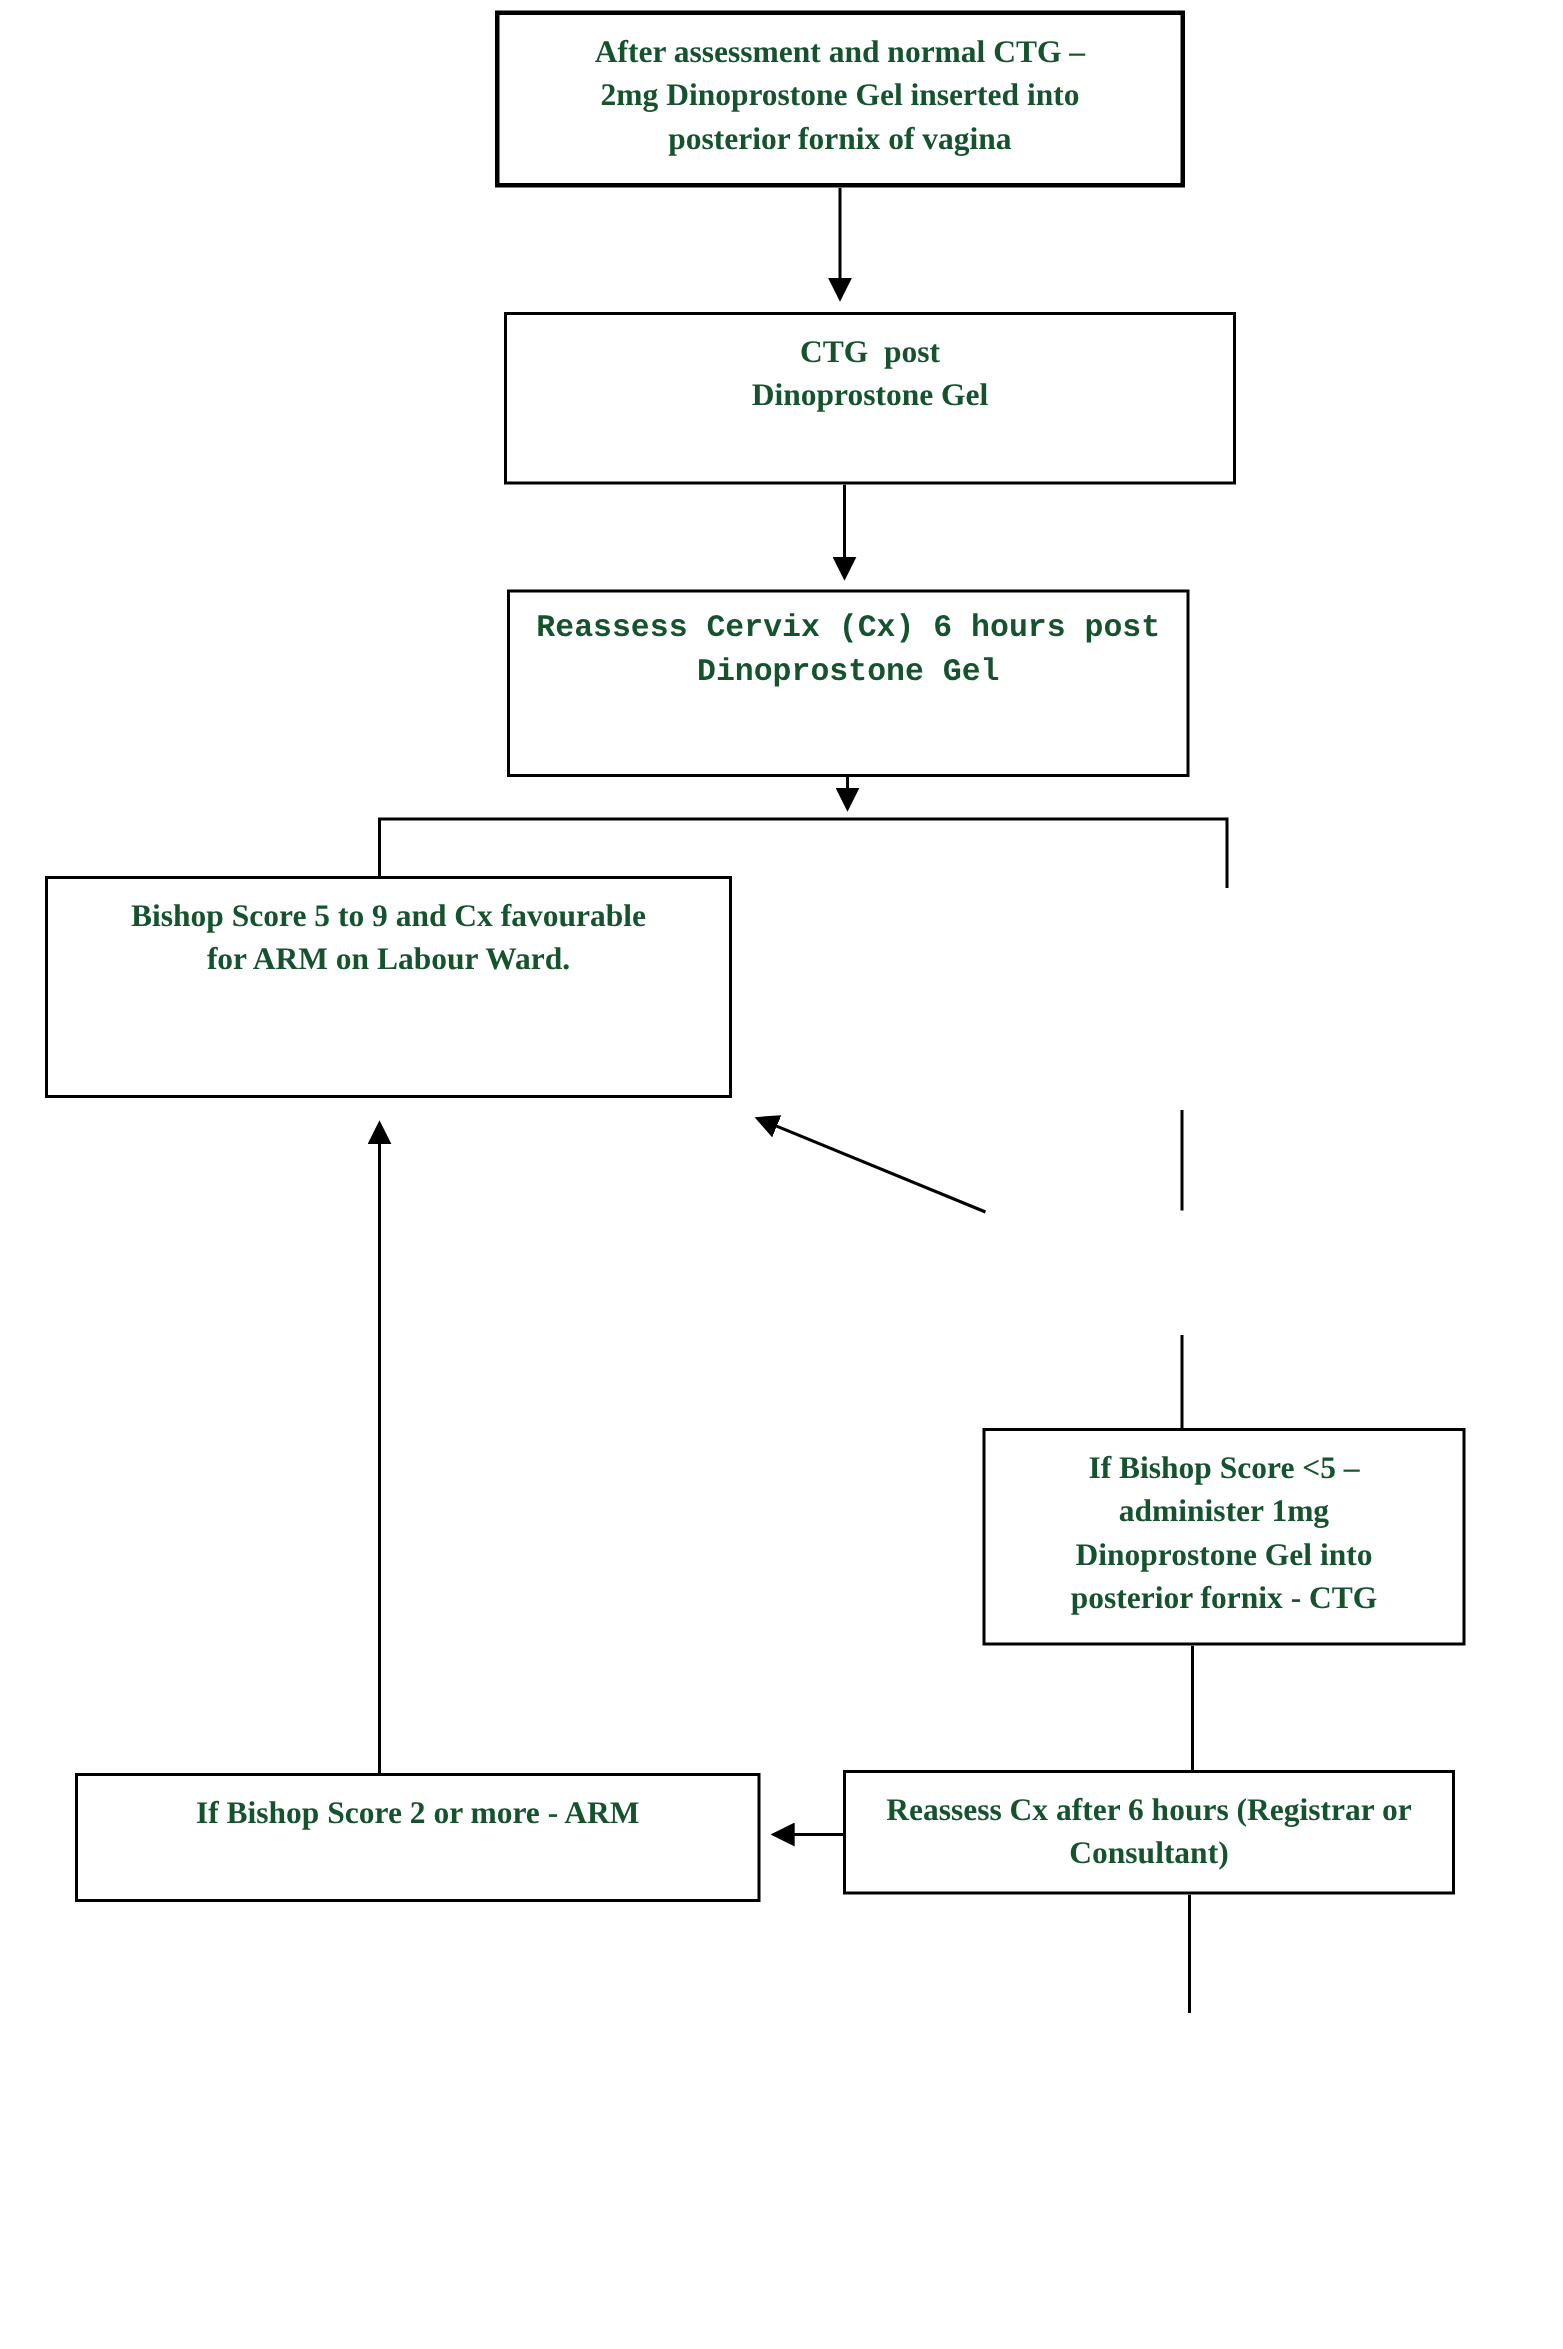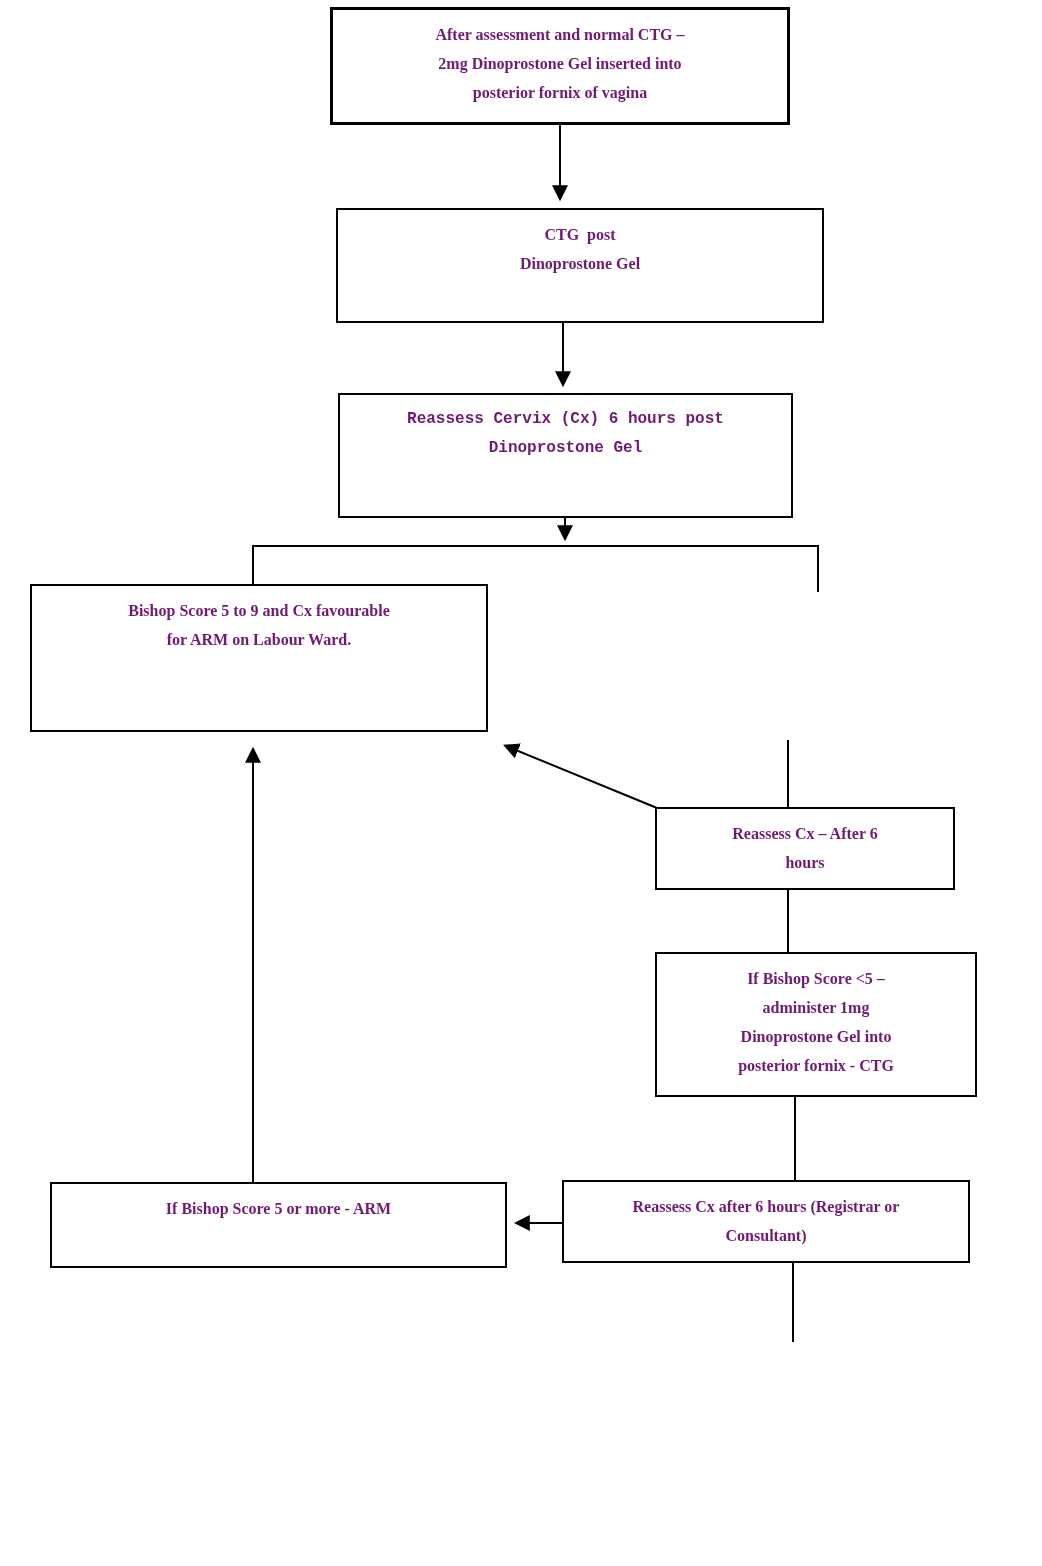--- a/index.html
+++ b/index.html
@@ -21,23 +21,23 @@
     top: 0;
     width: 1042px;
     height: 1566px;
     pointer-events: none;
   }
   .node {
     position: absolute;
     box-sizing: border-box;
     border: 2px solid #000000;
     background: #ffffff;
-    color: #701a75;
+    color: #14532d;
     font-weight: bold;
-    font-size: 16px;
+    font-size: 21px;
     line-height: 29px;
     text-align: center;
     padding: 10px 6px 0 6px;
     white-space: pre-line;
   }
   
   #n0  { left: 330px; top: 7px;    width: 460px; height: 118px; border-width: 3px; }
   #n1  { left: 336px; top: 208px;  width: 488px; height: 115px; }
   #n2  { left: 338px; top: 393px;  width: 455px; height: 125px; font-family: Liberation Mono, monospace; }
   #n3  { left: 30px;  top: 584px;  width: 458px; height: 148px; }
@@ -85,23 +85,21 @@
 
   <div id="n0" class="node">After assessment and normal CTG –
 2mg Dinoprostone Gel inserted into
 posterior fornix of vagina</div>
   <div id="n1" class="node">CTG&nbsp; post
 Dinoprostone Gel</div>
   <div id="n2" class="node">Reassess Cervix (Cx) 6 hours post
 Dinoprostone Gel</div>
   <div id="n3" class="node">Bishop Score 5 to 9 and Cx favourable
 for ARM on Labour Ward.</div>
-  <div id="n5" class="node">Reassess Cx – After 6
-hours</div>
   <div id="n6" class="node">If Bishop Score &lt;5 –
 administer 1mg
 Dinoprostone Gel into
 posterior fornix - CTG</div>
-  <div id="n7" class="node">If Bishop Score 5 or more - ARM</div>
+  <div id="n7" class="node">If Bishop Score 2 or more - ARM</div>
   <div id="n8" class="node">Reassess Cx after 6 hours (Registrar or
 Consultant)</div>
 
 </div>
 
 </body></html>

